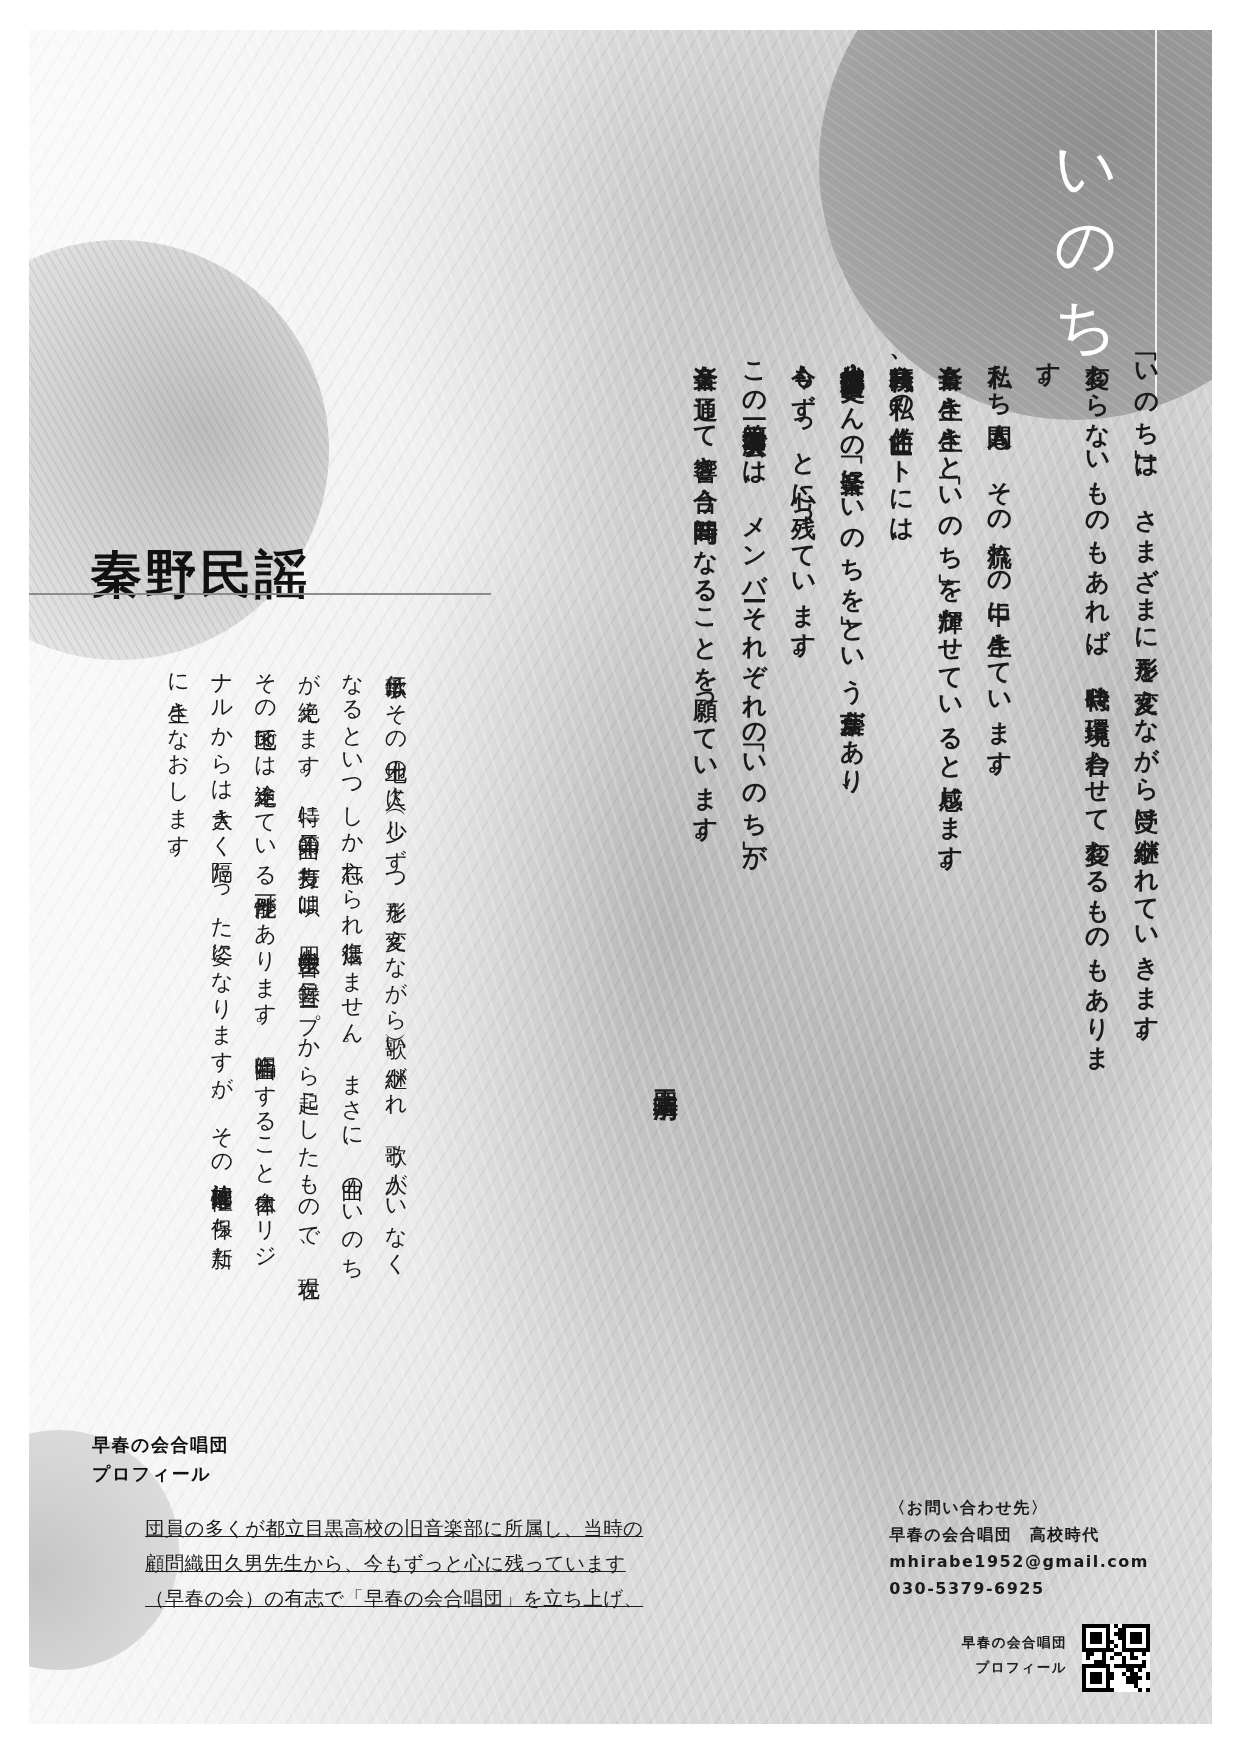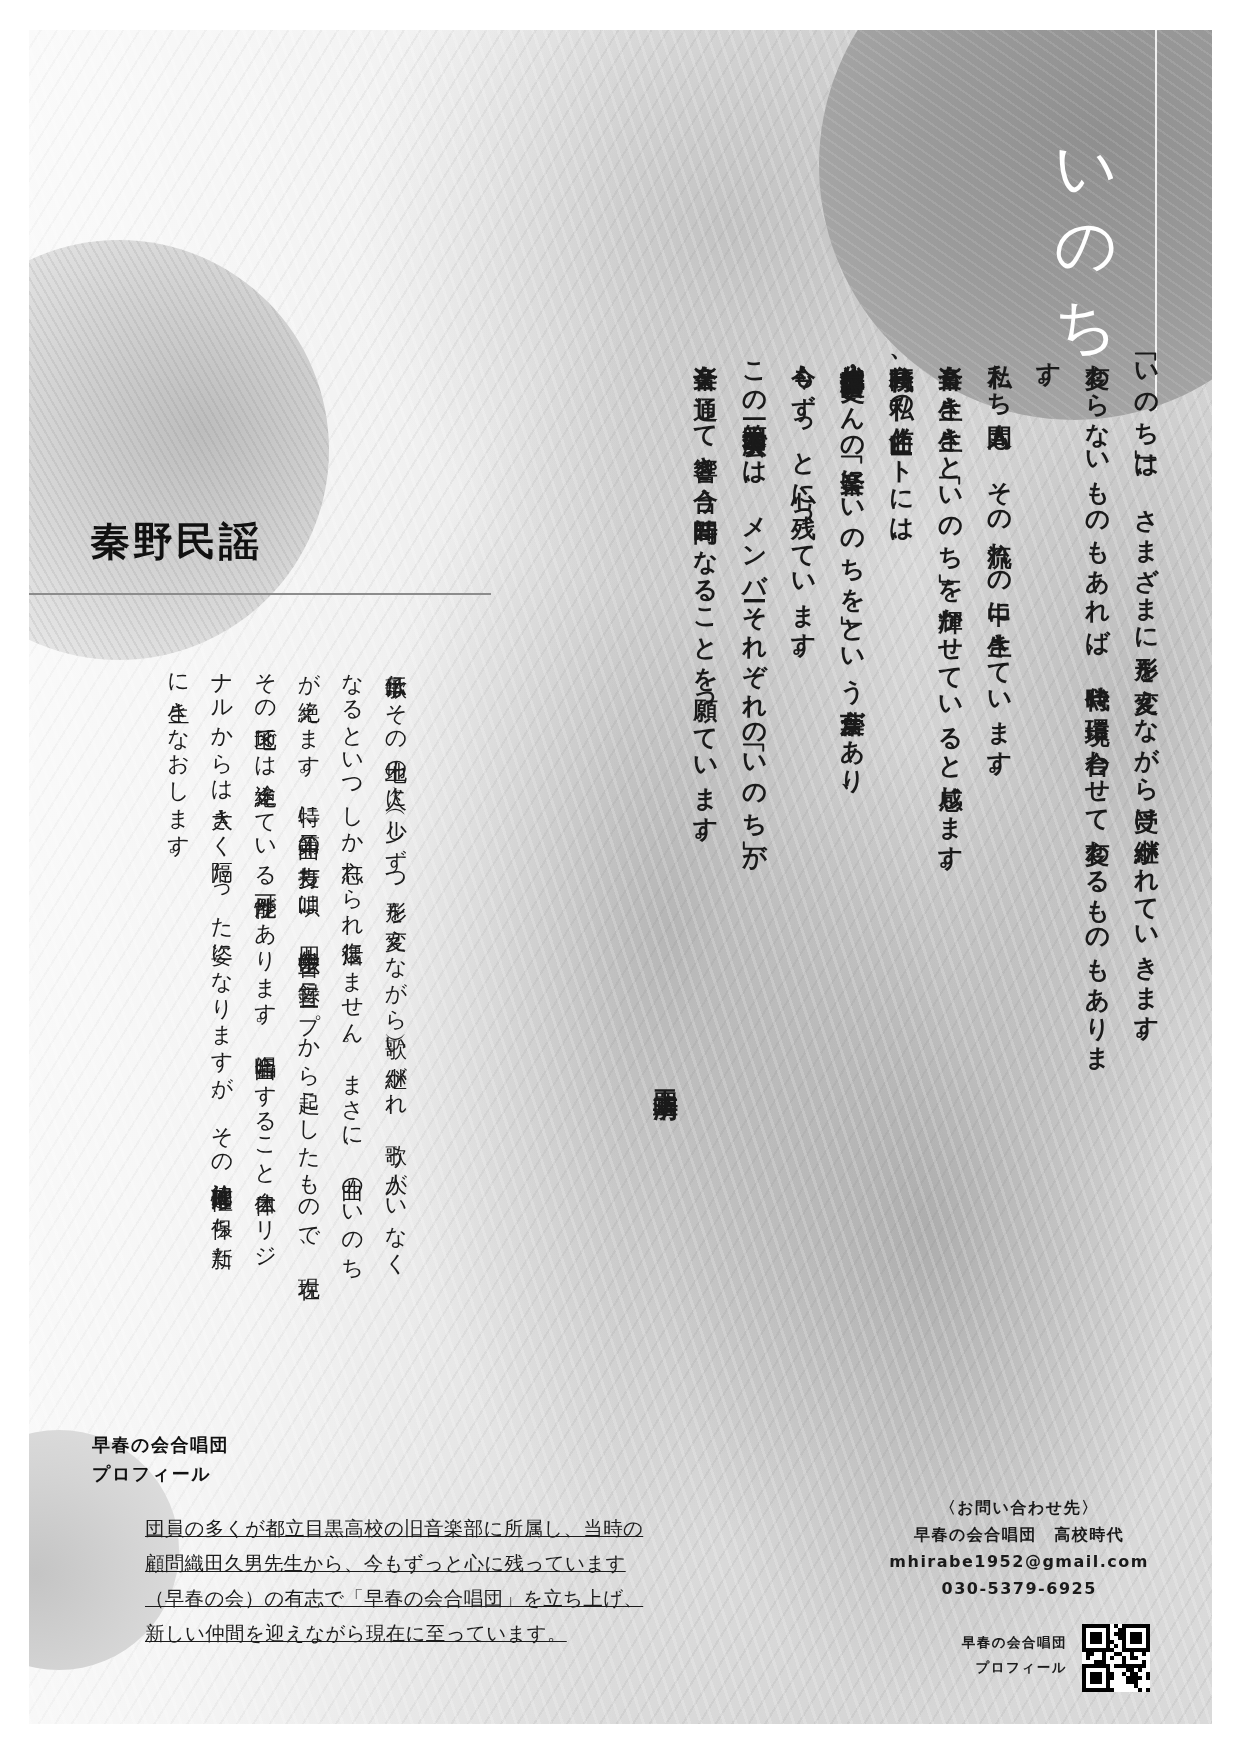--- a/index.html
+++ b/index.html
@@ -74,23 +74,23 @@
     color: #1a1a1a; font-weight: bold;
   }
   .essay p { margin: 0; }
   .signature {
     position: absolute; left: 620px; top: 1040px;
     writing-mode: vertical-rl;
     font-family: "DejaVu Serif", serif;
     font-size: 25px; font-weight: bold; color: #1a1a1a; letter-spacing: 2px;
   }
   .minyo-heading {
-    position: absolute; left: 61px; top: 484px;
+    position: absolute; left: 61px; top: 510px;
     font-family: "DejaVu Serif", serif;
-    font-size: 40px; font-weight: bold; color: #111; letter-spacing: 3px;
+    font-size: 52px; font-weight: bold; color: #111; letter-spacing: 3px;
   }
   .minyo-rule {
     position: absolute; left: 0; top: 563px; width: 462px; height: 2px; background: #8c8c8c;
   }
   .minyo-body {
     position: absolute; left: 128px; top: 628px; height: 620px;
     writing-mode: vertical-rl;
     font-family: "DejaVu Sans", sans-serif;
     font-size: 22px; line-height: 43.5px; letter-spacing: 1.5px;
     color: #1c1c1c;
@@ -100,21 +100,21 @@
     font-family: "DejaVu Sans", sans-serif;
     font-size: 18px; font-weight: bold; line-height: 29px; color: #111; letter-spacing: 1.5px;
   }
   .profile-body {
     position: absolute; left: 116px; top: 1481px; width: 640px;
     font-family: "DejaVu Sans", sans-serif;
     font-size: 19.5px; line-height: 35px; color: #1c1c1c; letter-spacing: 0.3px; text-decoration: underline;
   }
   .profile-body p { margin: 0; white-space: nowrap; }
   .contact {
-    position: absolute; right: 63px; top: 1464px; text-align: center;
+    position: absolute; right: 63px; top: 1464px; text-align: left;
     font-family: "DejaVu Sans", sans-serif;
     font-size: 16px; font-weight: bold; line-height: 27px; color: #1a1a1a; letter-spacing: 1.5px;
   }
   .contact div { white-space: nowrap; }
   .homepage {
     position: absolute; left: 898px; top: 1600px; text-align: right; width: 140px;
     font-family: "DejaVu Sans", sans-serif;
     font-size: 13.5px; font-weight: bold; line-height: 25px; color: #1a1a1a; letter-spacing: 1.5px;
   }
   .qr {
@@ -155,21 +155,20 @@
   <div class="minyo-body">伝承歌はその土地の人々に（少しずつ形を変えながら）歌い継がれ、歌う人がいなくなるといつしか忘れられ復活しません。まさに、曲のいのちが絶えます。特に第二曲の麦打ち唄は、四十年以上昔の録音テープから起こしたもので、現在その地区では途絶えている可能性があります。合唱曲にすること自体オリジナルからは大きく隔たった姿になりますが、その旋律的造形性は保ち新たに生きなおします。</div>
 
   <div class="profile-heading">
     <div>早春の会合唱団</div>
     <div>プロフィール</div>
   </div>
   <div class="profile-body">
     <p>団員の多くが都立目黒高校の旧音楽部に所属し、当時の</p>
     <p>顧問織田久男先生から、今もずっと心に残っています</p>
     <p>（早春の会）の有志で「早春の会合唱団」を立ち上げ、</p>
-    <p>新しい仲間を迎えながら現在に至っています。</p>
   </div>
 
   <div class="contact">
     <div>〈お問い合わせ先〉</div>
     <div>早春の会合唱団　高校時代</div>
     <div>mhirabe1952@gmail.com</div>
     <div>030-5379-6925</div>
   </div>
 
   <div class="homepage">

